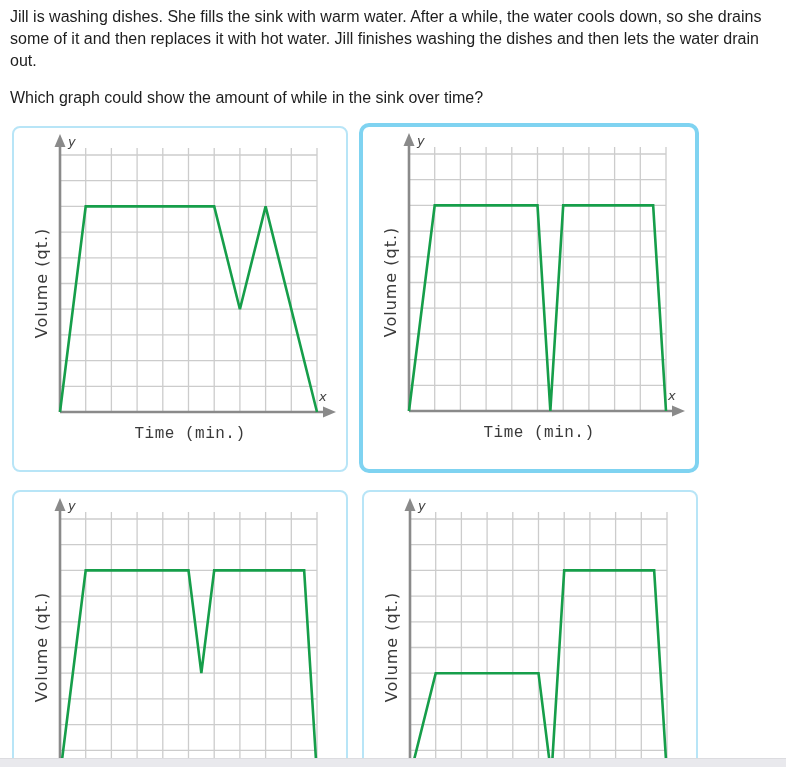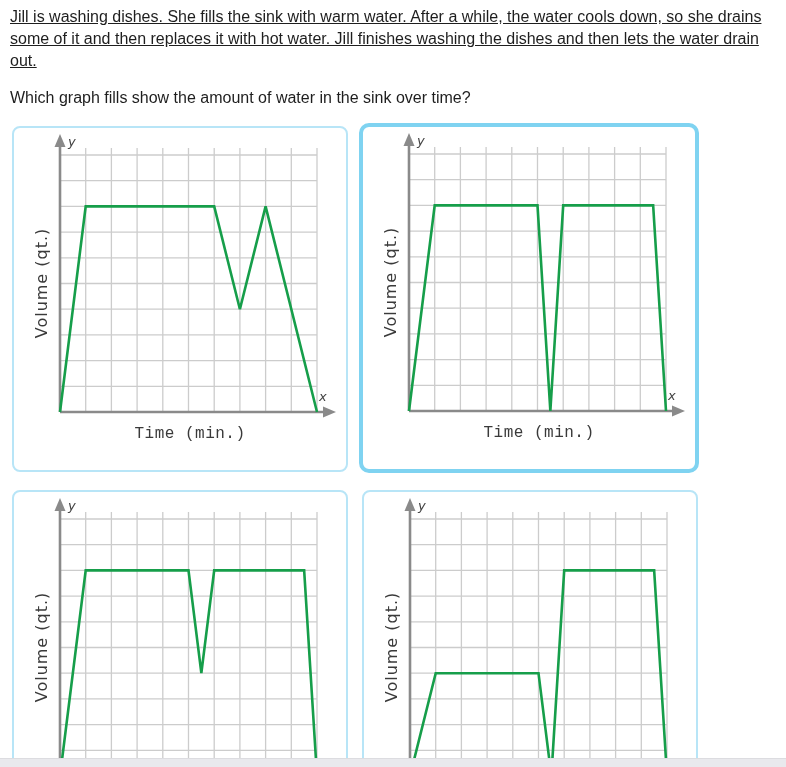--- a/index.html
+++ b/index.html
@@ -1,18 +1,18 @@
 <!DOCTYPE html>
 <html><head>
 <meta charset="utf-8">
 <style>
   html,body{margin:0;padding:0;background:#fff;}
   #app{position:relative;width:786px;height:767px;overflow:hidden;background:#fff;
        font-family:"Liberation Sans",sans-serif;color:#1e1e1e;}
-  .question{position:absolute;left:10px;top:6px;width:768px;font-size:16px;line-height:22px;text-decoration:underline;}
+  .question{position:absolute;left:10px;top:6px;width:768px;font-size:16px;line-height:22px;}
   .prompt{position:absolute;left:10px;top:87px;width:768px;font-size:16px;line-height:22px;}
   .graph-card{position:absolute;width:336px;height:346px;background:#fff;border:2px solid #b8e5f7;
               border-radius:8px;box-sizing:border-box;cursor:pointer;}
   .graph-card.selected{border:4px solid #7fd3f1;border-radius:10px;margin:-2px;width:340px;height:350px;}
   .card-a{left:12px;top:126px;}
   .card-b{left:361px;top:125px;}
   .card-c{left:12px;top:490px;}
   .card-d{left:362px;top:490px;}
   .plot{position:absolute;left:0;top:0;width:100%;height:100%;display:block;}
   .ylab{position:absolute;left:27px;top:155px;transform:translate(-50%,-50%) rotate(-90deg);
@@ -22,21 +22,21 @@
         font-family:Liberation Mono, monospace;font-size:16px;letter-spacing:0.5px;color:#3a3a3a;}
   .axis-letter{font-family:"DejaVu Sans",sans-serif;font-style:italic;font-size:13px;fill:#444;}
   .footer-strip{position:absolute;left:0;top:758px;width:786px;height:9px;background:#e9e9ed;
                 border-top:1px solid #dcdce0;box-sizing:border-box;}
 </style>
 </head>
 <body>
 
 <div id="app">
   <div class="question">Jill is washing dishes. She fills the sink with warm water. After a while, the water cools down, so she drains some of it and then replaces it with hot water. Jill finishes washing the dishes and then lets the water drain out.</div>
-  <div class="prompt">Which graph fills show the amount of water in the sink over time?</div>
+  <div class="prompt">Which graph could show the amount of while in the sink over time?</div>
 
   <div class="graph-card card-a">
     <svg class="plot" viewBox="0 0 332 342" preserveAspectRatio="none">
         <line x1="71.7" y1="20" x2="71.7" y2="284" stroke="#cccccc" stroke-width="1.3"></line>
         <line x1="97.4" y1="20" x2="97.4" y2="284" stroke="#cccccc" stroke-width="1.3"></line>
         <line x1="123.1" y1="20" x2="123.1" y2="284" stroke="#cccccc" stroke-width="1.3"></line>
         <line x1="148.8" y1="20" x2="148.8" y2="284" stroke="#cccccc" stroke-width="1.3"></line>
         <line x1="174.5" y1="20" x2="174.5" y2="284" stroke="#cccccc" stroke-width="1.3"></line>
         <line x1="200.2" y1="20" x2="200.2" y2="284" stroke="#cccccc" stroke-width="1.3"></line>
         <line x1="225.9" y1="20" x2="225.9" y2="284" stroke="#cccccc" stroke-width="1.3"></line>

